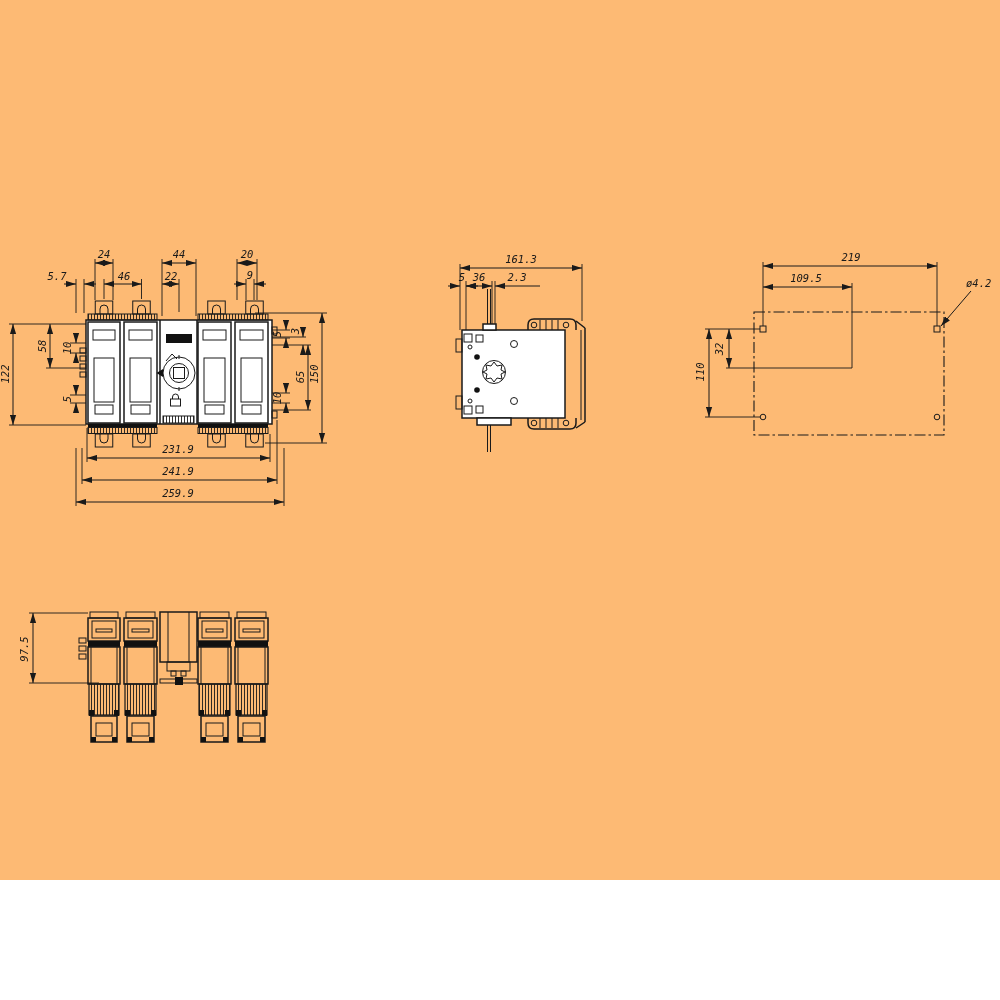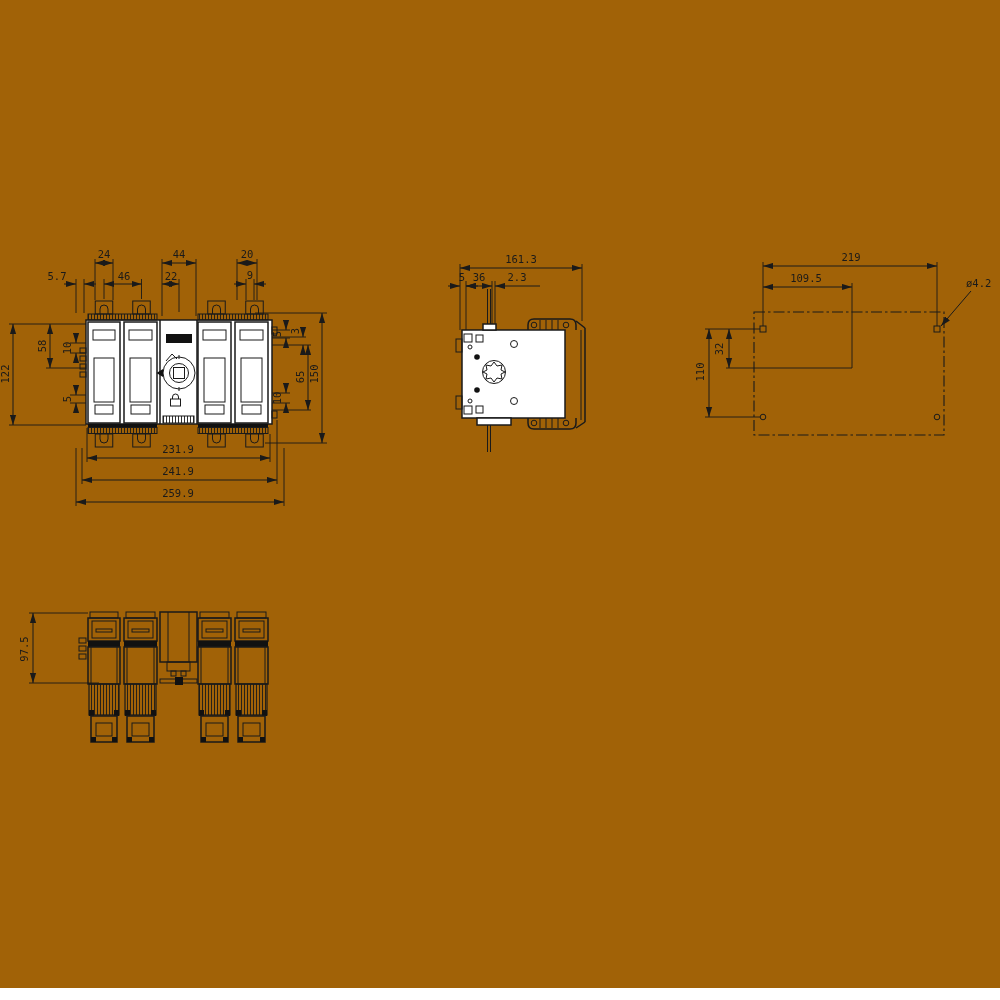--- a/index.html
+++ b/index.html
@@ -1,17 +1,17 @@
 <!DOCTYPE html>
 <html><head>
 <meta charset="utf-8">
 <style>
   html,body{margin:0;padding:0;background:#ffffff;}
-  .canvas{position:relative;width:1000px;height:988px;background:#a16207;overflow:hidden;
-          font-family:"DejaVu Sans Mono", monospace;}
+  .canvas{position:relative;width:1000px;height:880px;background:#fdba74;overflow:hidden;
+          font-family:"DejaVu Sans Mono", monospace;font-style:italic;}
   svg{display:block;}
   svg text{font-family:"DejaVu Sans Mono", monospace;font-size:10.5px;fill:#1a1a1a;}
   .dl{stroke:#1a1a1a;stroke-width:1;fill:none;}
   .xl{stroke:#1a1a1a;stroke-width:0.9;fill:none;}
   .ol{stroke:#1a1a1a;stroke-width:1.5;fill:none;}
   .olw{stroke:#1a1a1a;stroke-width:1.5;fill:#ffffff;}
   .olt{stroke:#1a1a1a;stroke-width:1;fill:none;}
   .fb{fill:#111111;stroke:none;}
   .dash{stroke:#1a1a1a;stroke-width:1.1;fill:none;stroke-dasharray:11 3 2.5 3;}
 </style>

